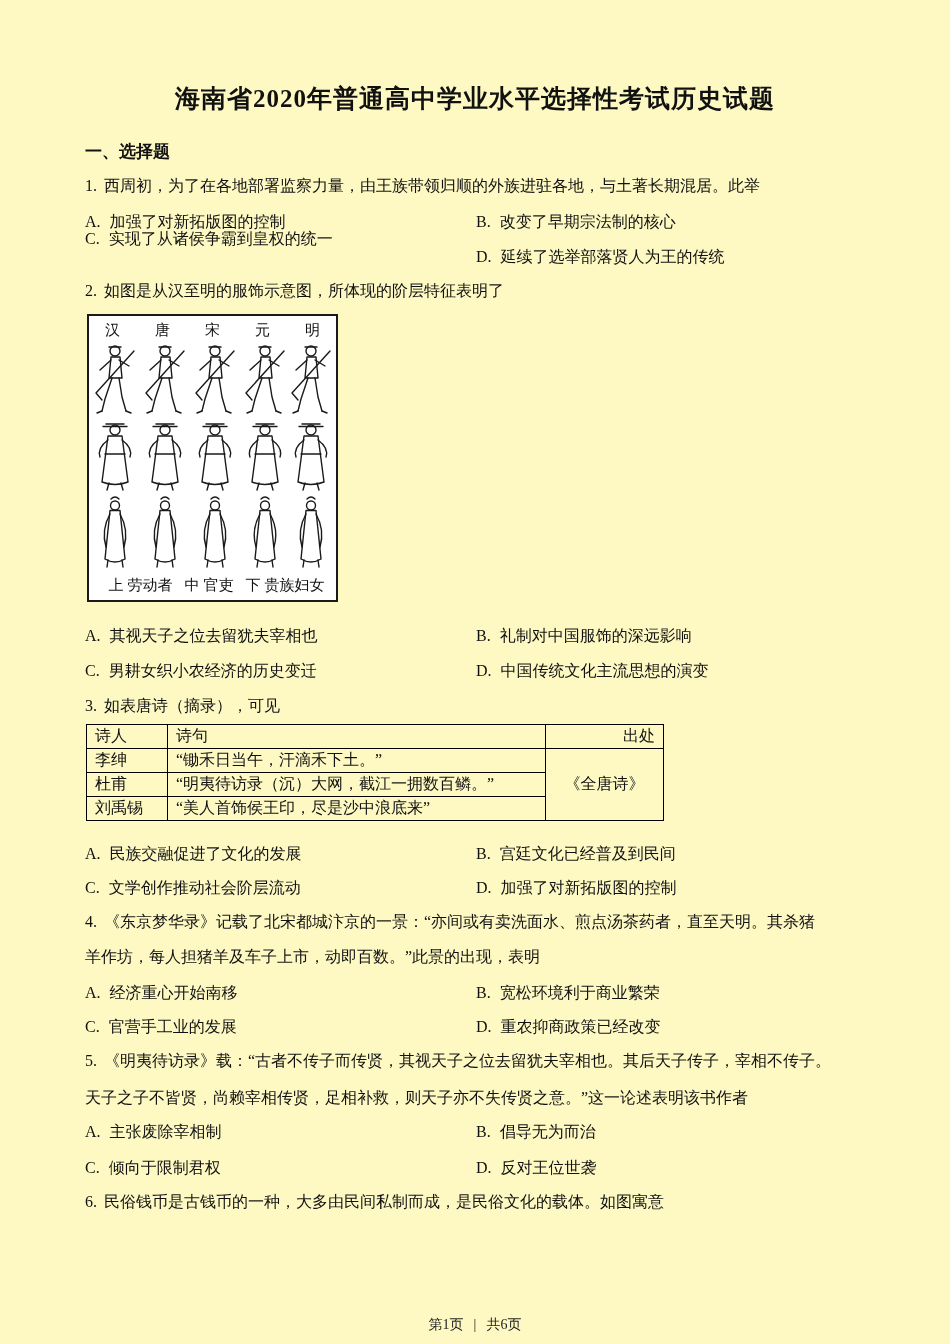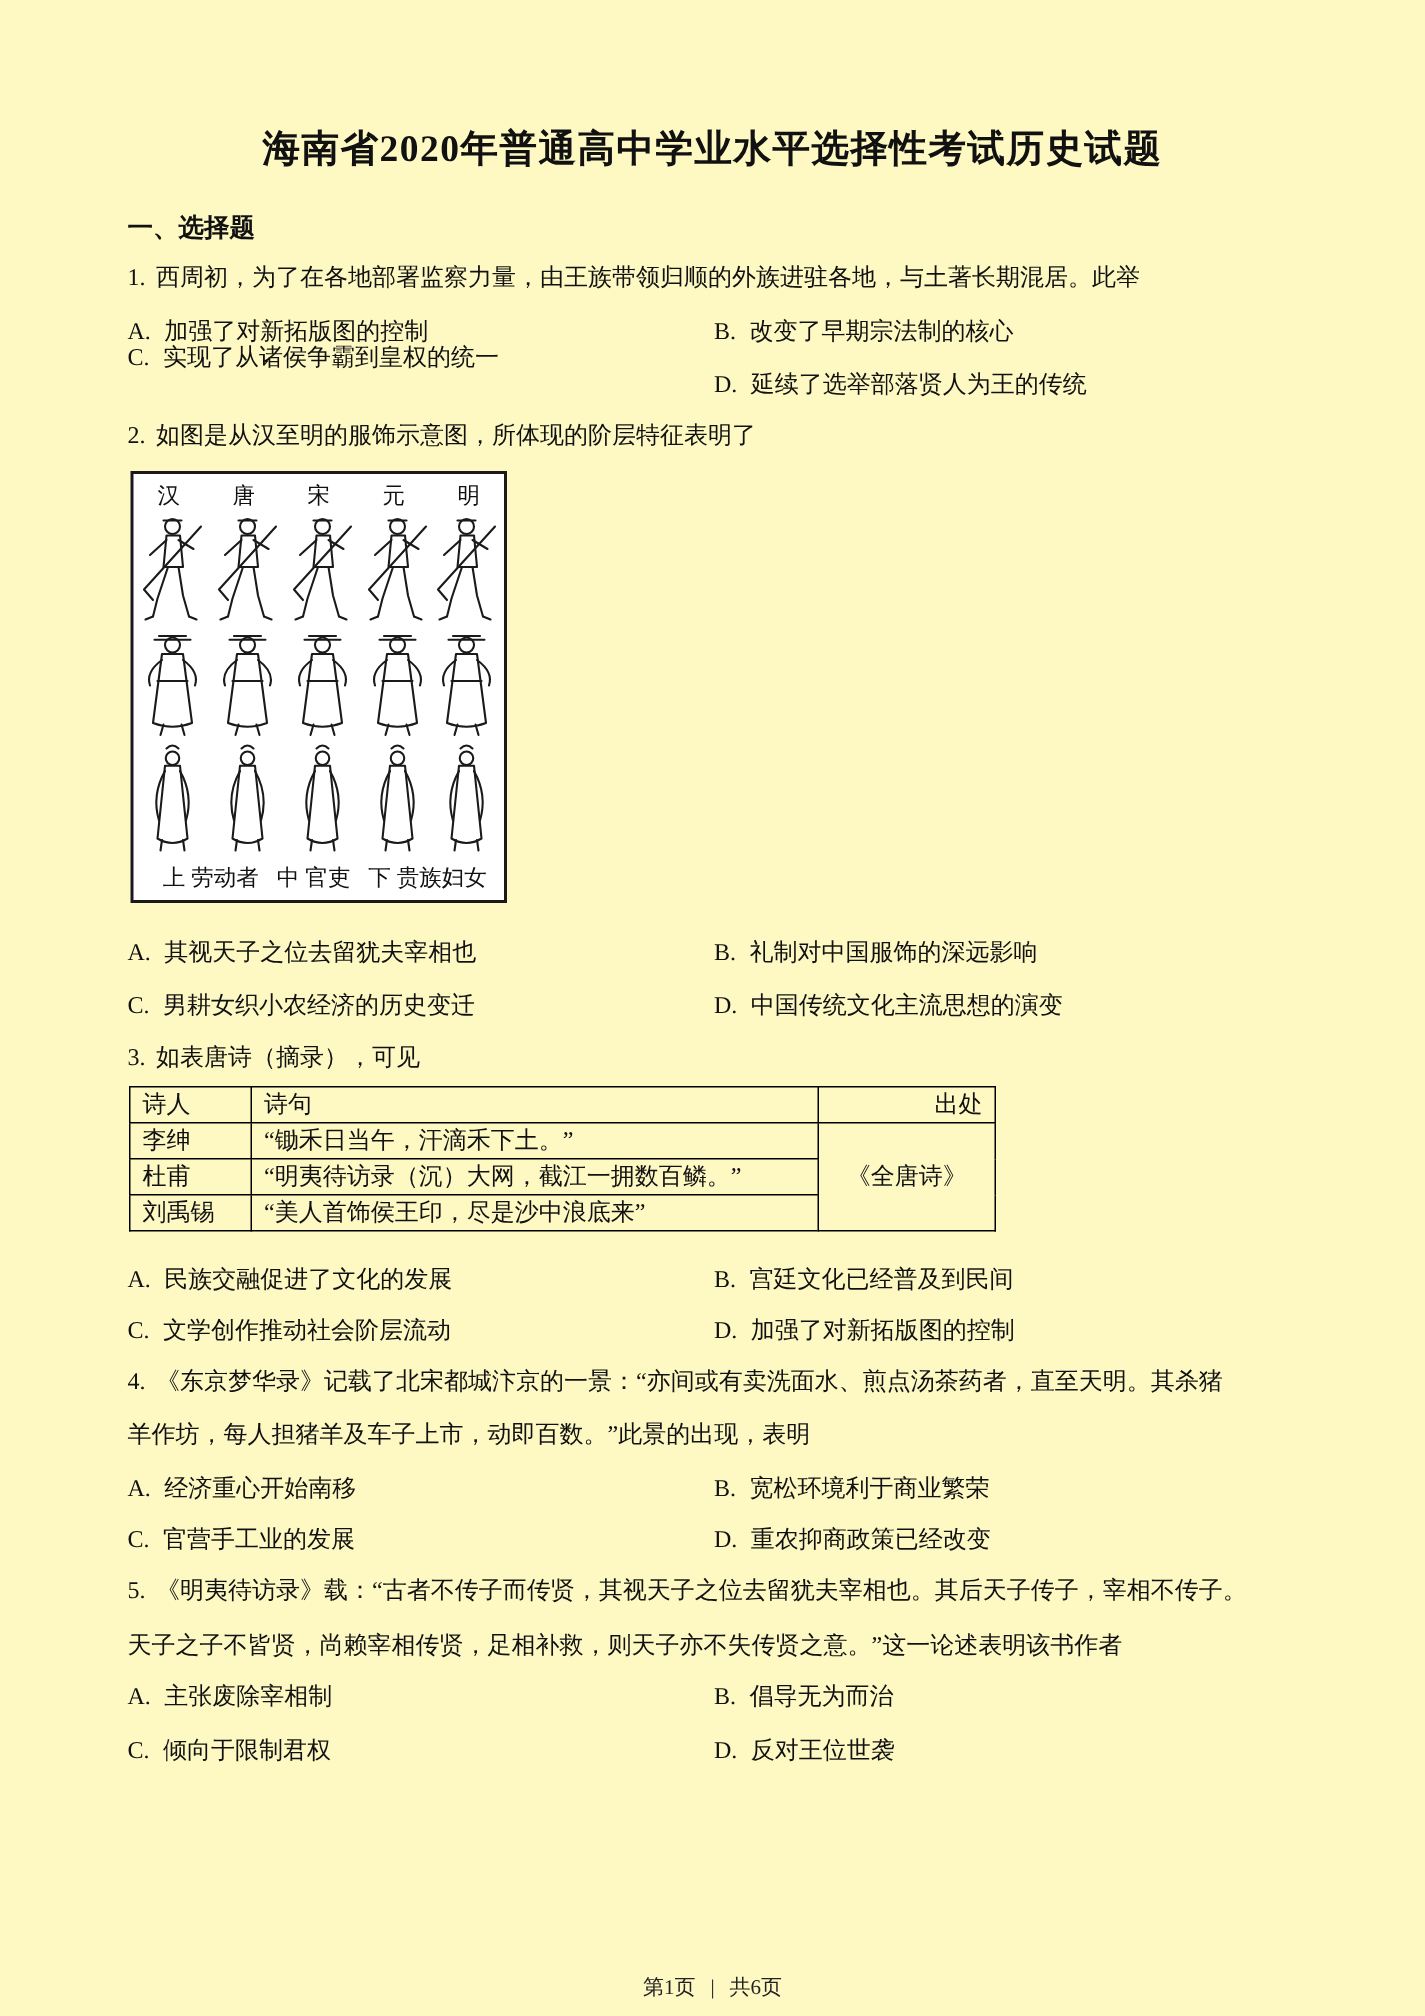--- a/index.html
+++ b/index.html
@@ -244,18 +244,21 @@
   <div class="abs bodyline colB" style="top:1121px;">
     <span class="okey">B.</span><span>倡导无为而治</span>
   </div>
   <div class="abs bodyline colA" style="top:1157px;">
     <span class="okey">C.</span><span>倾向于限制君权</span>
   </div>
   <div class="abs bodyline colB" style="top:1157px;">
     <span class="okey">D.</span><span>反对王位世袭</span>
   </div>
 
+  <div class="abs bodyline" style="top:1191px;left:85px;">
+    <span class="qnum">6.</span><span>民俗钱币是古钱币的一种，大多由民间私制而成，是民俗文化的载体。如图寓意</span>
+  </div>
 
   <div class="abs footer">
     <span>第1页</span><span>|</span><span>共6页</span>
   </div>
 
 </div>
 
 </body></html>

